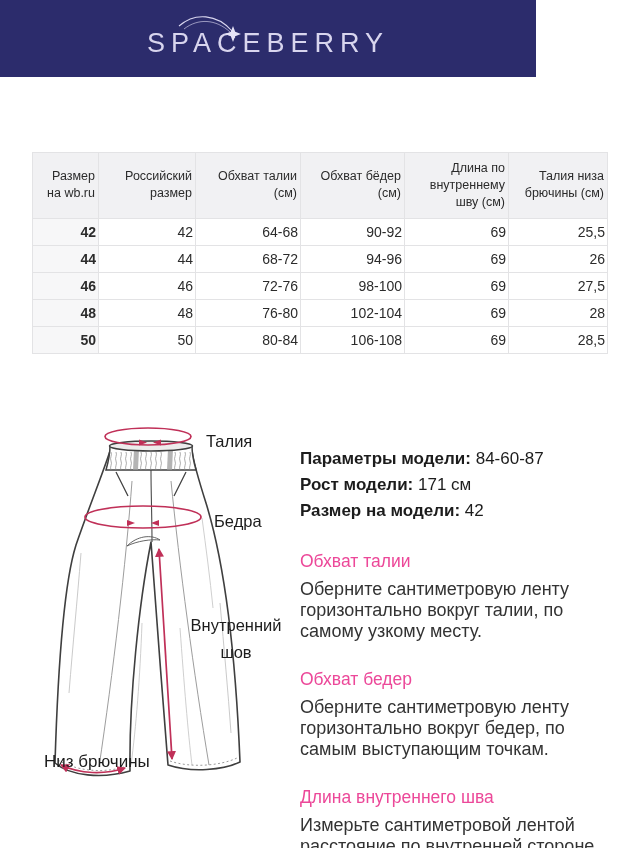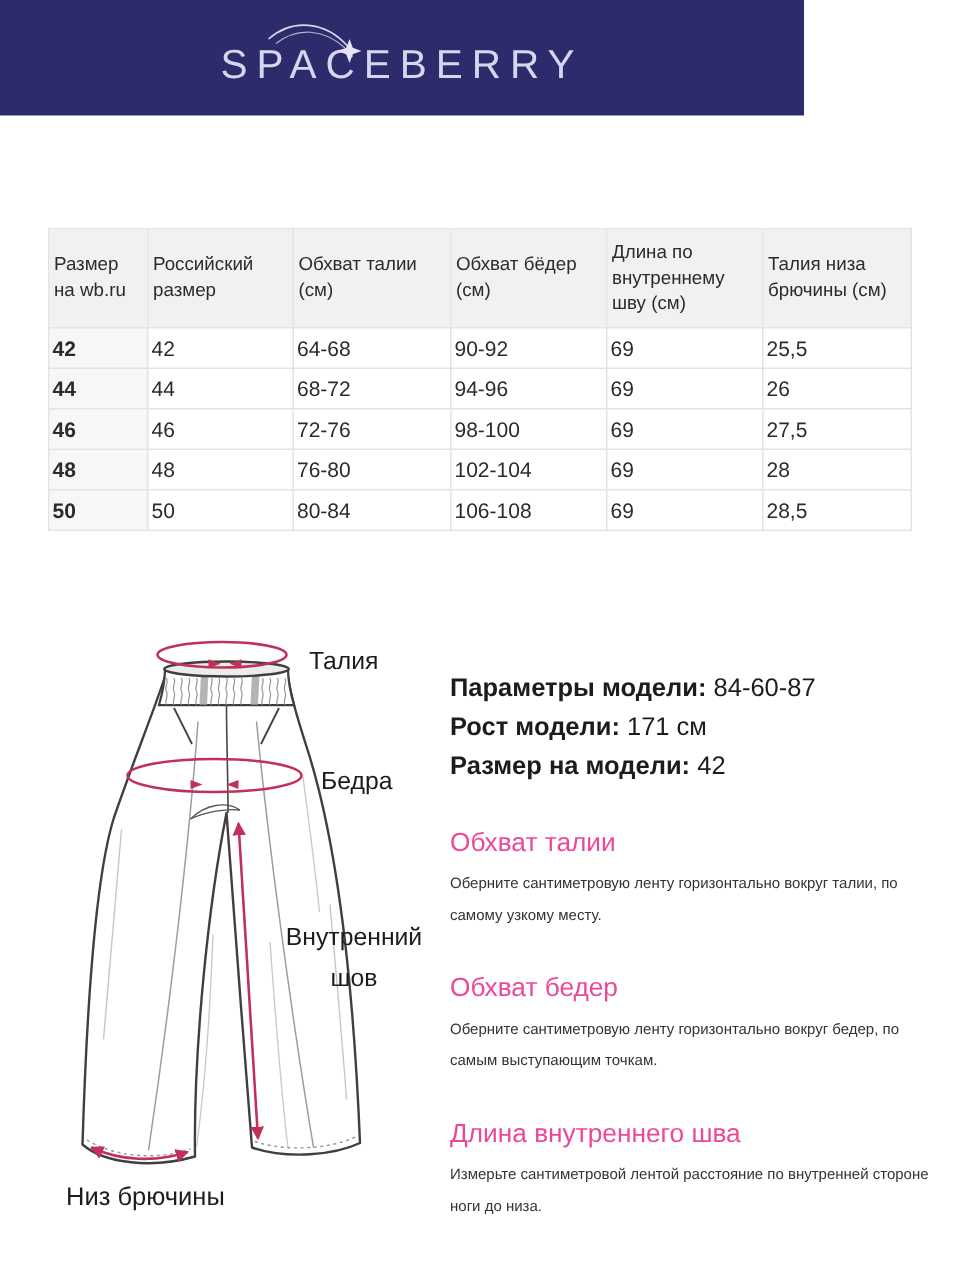--- a/index.html
+++ b/index.html
@@ -14,47 +14,47 @@
   }
   .logo-wrap{position:relative;padding-top:10px;}
   .logo-text{
     color:#d8d5ee;font-size:27px;letter-spacing:6px;font-weight:400;
   }
   .comet{position:absolute;left:28px;top:-8px;width:72px;height:38px;}
   
   .size-table{
     position:absolute;left:32px;top:152px;
     border-collapse:collapse;table-layout:fixed;width:575px;
-    font-size:14px;color:#2b2b2b;text-align:left;
+    font-size:14px;color:#2b2b2b;text-align:right;
   }
   .size-table th{
     background:#f1f1f3;font-weight:400;font-size:12.5px;line-height:1.35;
     padding:7px 3px;border:1px solid #e3e3e5;vertical-align:middle;color:#2b2b2b;
   }
   .size-table td{
     border:1px solid #e3e3e5;height:26px;padding:0 2px;background:#fff;
   }
   .size-table td.first{background:#f7f7f8;font-weight:bold;}
   
   .diagram{position:absolute;left:18px;top:413px;width:270px;height:400px;}
   .diag-label{position:absolute;color:#1c1c1c;font-size:16.5px;line-height:27px;}
   .lbl-waist{left:206px;top:428px;}
   .lbl-hips{left:214px;top:508px;}
   .lbl-inseam{left:180px;top:612px;width:112px;text-align:center;}
-  .lbl-hem{left:44px;top:784px;font-size:17px;}
+  .lbl-hem{left:44px;top:748px;font-size:17px;}
   
   .info-col{position:absolute;left:300px;top:446px;width:325px;}
   .param-line{font-size:17px;line-height:26px;color:#1c1c1c;}
   .param-line .b{font-weight:bold;}
   .guide h3{
     font-size:17.5px;font-weight:normal;color:#ec4899;
     margin:27px 0 7px 0;
   }
   .guide p{
-    font-size:10px;line-height:21px;color:#333;margin:0;
+    font-size:18px;line-height:21px;color:#333;margin:0;
   }
   .guide:first-of-type h3{margin-top:29px;}
 </style>
 </head>
 <body>
 
 <div class="header">
   <div class="logo-wrap">
     <svg class="comet" viewBox="0 0 72 38">
       <path d="M4,16 C20,2 42,4 57,21" fill="none" stroke="#d8d5ee" stroke-width="1.1"></path>

